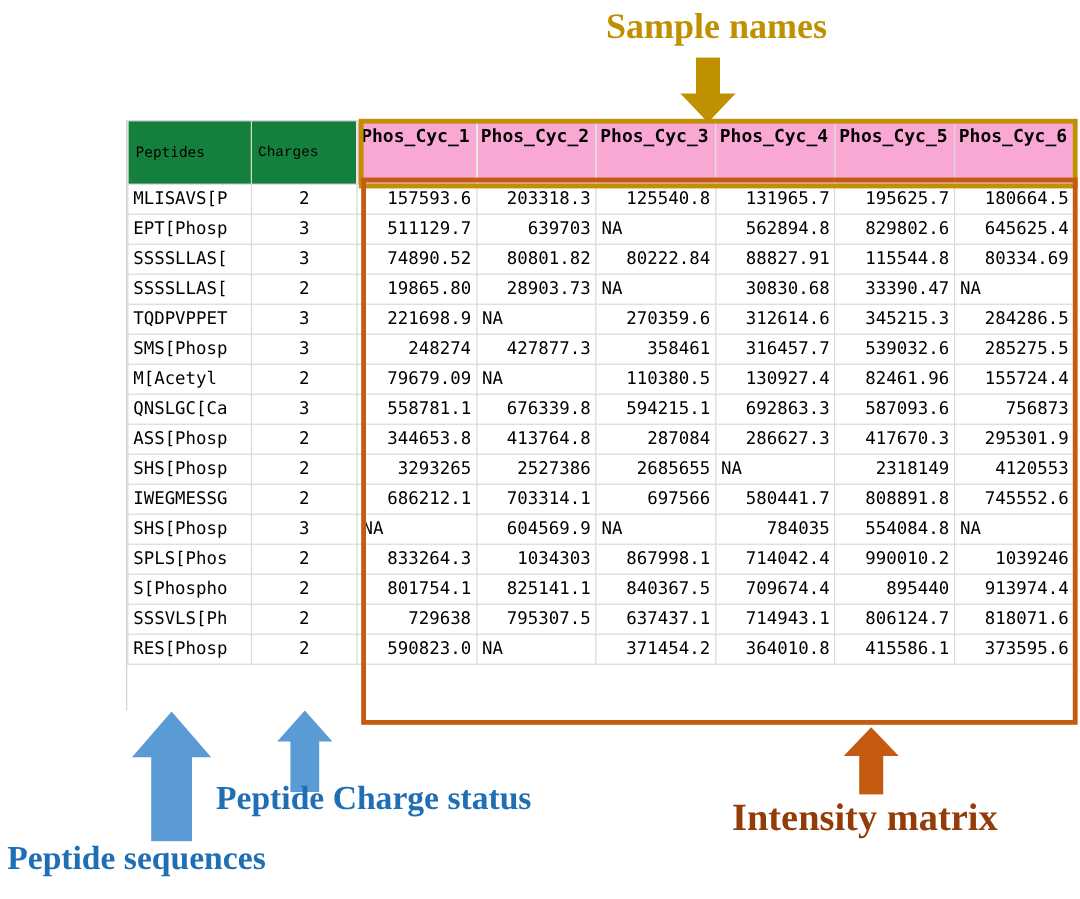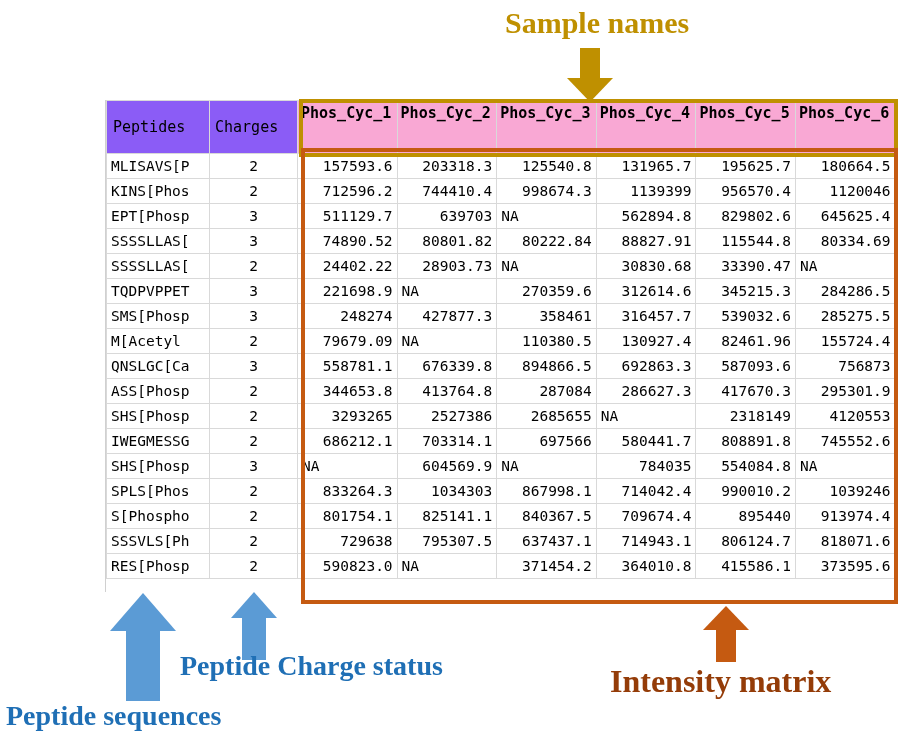--- a/index.html
+++ b/index.html
@@ -144,28 +144,28 @@
     overflow: hidden;
     white-space: nowrap;
     font-weight: normal;
   }
   
   col.c-pep  { width: 103px; }
   col.c-chg  { width: 88px;  }
   col.c-num  { width: 99.6px; }
 
   thead th.hdr-pep, thead th.hdr-chg {
-    background: #8b5cf6;
+    background: #15803d;
     text-align: left;
     height: 48px;
     vertical-align: middle;
     padding-left: 6px;
-    font-size: 15px;
-  }
-  thead th.hdr-chg { padding-left: 5px; }
+    font-size: 12px;
+  }
+  thead th.hdr-chg { padding-left: 5px; font-family: Liberation Mono, monospace; }
   thead th.hdr-sample {
     background: #f9a8d4;
     text-align: left;
     height: 48px;
     vertical-align: top;
     padding: 2px 3px;
     font-size: 15px;
     line-height: 21px;
     white-space: normal;
     word-break: break-all;
@@ -247,30 +247,20 @@
             <td class="cell-pep">MLISAVS[P</td>
             <td class="cell-chg">2</td>
             <td class="cell-num">157593.6</td>
             <td class="cell-num">203318.3</td>
             <td class="cell-num">125540.8</td>
             <td class="cell-num">131965.7</td>
             <td class="cell-num">195625.7</td>
             <td class="cell-num">180664.5</td>
           </tr>
           <tr>
-            <td class="cell-pep">KINS[Phos</td>
-            <td class="cell-chg">2</td>
-            <td class="cell-num">712596.2</td>
-            <td class="cell-num">744410.4</td>
-            <td class="cell-num">998674.3</td>
-            <td class="cell-num">1139399</td>
-            <td class="cell-num">956570.4</td>
-            <td class="cell-num">1120046</td>
-          </tr>
-          <tr>
             <td class="cell-pep">EPT[Phosp</td>
             <td class="cell-chg">3</td>
             <td class="cell-num">511129.7</td>
             <td class="cell-num">639703</td>
             <td class="cell-num na">NA</td>
             <td class="cell-num">562894.8</td>
             <td class="cell-num">829802.6</td>
             <td class="cell-num">645625.4</td>
           </tr>
           <tr>
@@ -279,21 +269,21 @@
             <td class="cell-num">74890.52</td>
             <td class="cell-num">80801.82</td>
             <td class="cell-num">80222.84</td>
             <td class="cell-num">88827.91</td>
             <td class="cell-num">115544.8</td>
             <td class="cell-num">80334.69</td>
           </tr>
           <tr>
             <td class="cell-pep">SSSSLLAS[</td>
             <td class="cell-chg">2</td>
-            <td class="cell-num">24402.22</td>
+            <td class="cell-num">19865.80</td>
             <td class="cell-num">28903.73</td>
             <td class="cell-num na">NA</td>
             <td class="cell-num">30830.68</td>
             <td class="cell-num">33390.47</td>
             <td class="cell-num na">NA</td>
           </tr>
           <tr>
             <td class="cell-pep">TQDPVPPET</td>
             <td class="cell-chg">3</td>
             <td class="cell-num">221698.9</td>
@@ -321,21 +311,21 @@
             <td class="cell-num">110380.5</td>
             <td class="cell-num">130927.4</td>
             <td class="cell-num">82461.96</td>
             <td class="cell-num">155724.4</td>
           </tr>
           <tr>
             <td class="cell-pep">QNSLGC[Ca</td>
             <td class="cell-chg">3</td>
             <td class="cell-num">558781.1</td>
             <td class="cell-num">676339.8</td>
-            <td class="cell-num">894866.5</td>
+            <td class="cell-num">594215.1</td>
             <td class="cell-num">692863.3</td>
             <td class="cell-num">587093.6</td>
             <td class="cell-num">756873</td>
           </tr>
           <tr>
             <td class="cell-pep">ASS[Phosp</td>
             <td class="cell-chg">2</td>
             <td class="cell-num">344653.8</td>
             <td class="cell-num">413764.8</td>
             <td class="cell-num">287084</td>

